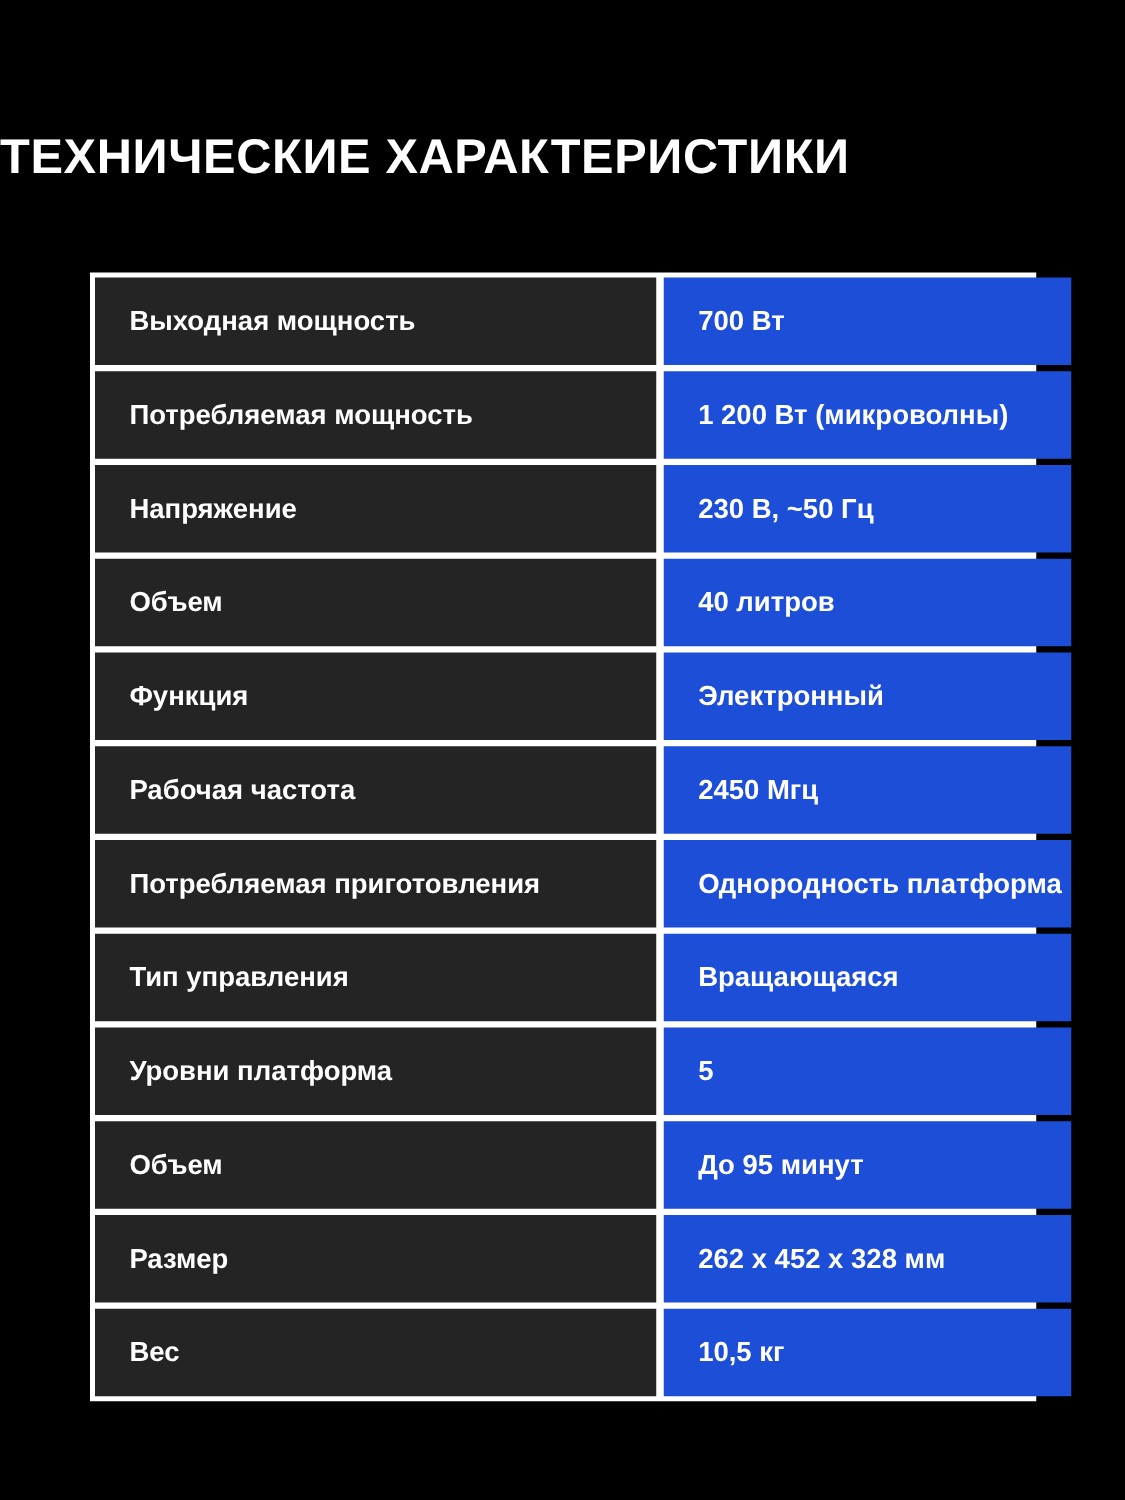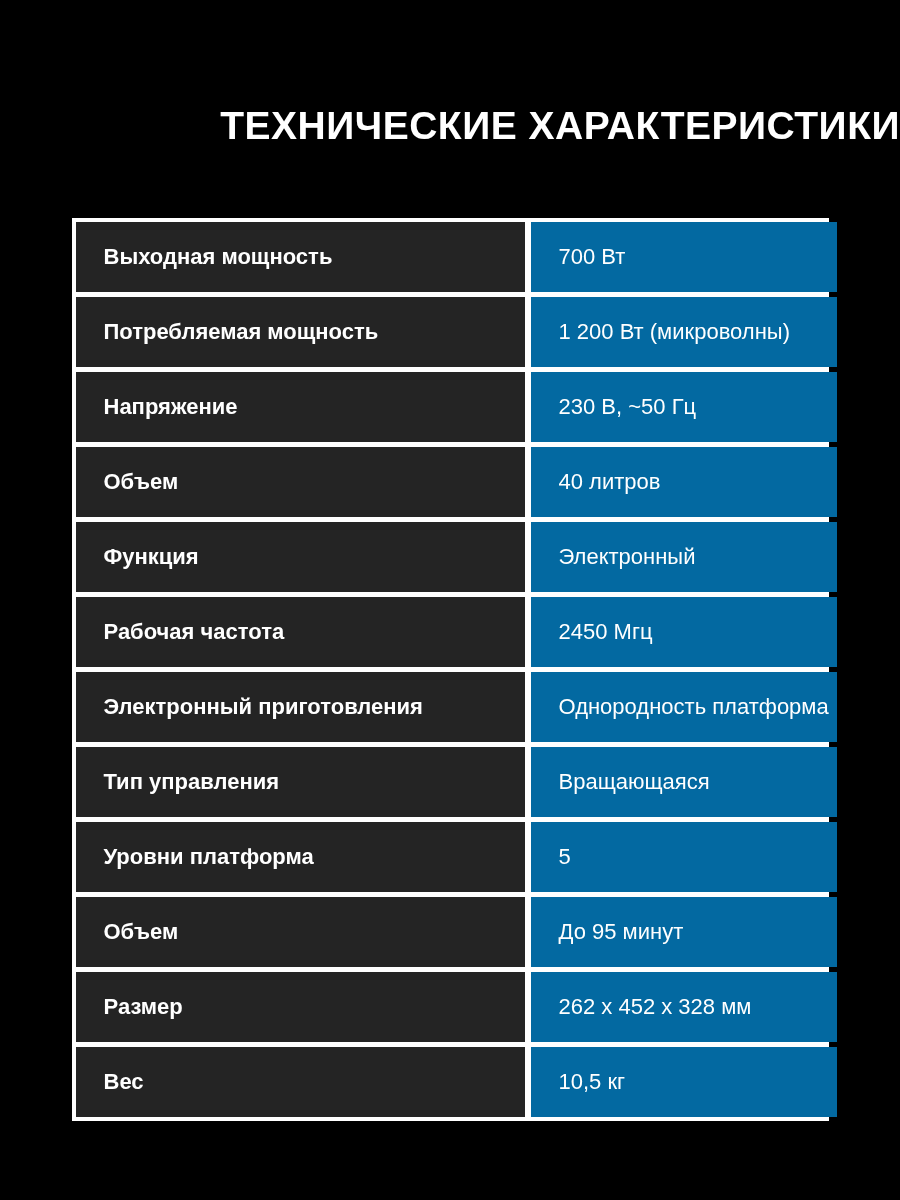--- a/index.html
+++ b/index.html
@@ -16,21 +16,21 @@
   }
   .page {
     box-sizing: border-box;
     width: 900px;
     height: 1200px;
     padding-top: 103px;
   }
   .page-title {
     margin: 0;
     width: 900px;
-    text-align: right;
+    text-align: left;
     font-size: 39px;
     line-height: 46px;
     font-weight: bold;
     letter-spacing: 0.5px;
     color: #ffffff;
     white-space: nowrap;
   }
   .spec-table {
     box-sizing: border-box;
     width: 757px;
@@ -53,37 +53,37 @@
     padding-right: 8px;
     font-size: 22px;
     color: #ffffff;
     white-space: nowrap;
   }
   .cell.label {
     background: #242424;
     font-weight: bold;
   }
   .cell.value {
-    background: #0369a1;
-    font-weight: normal;
+    background: #1d4ed8;
+    font-weight: bold;
   }
 </style>
 </head>
 <body>
 
 <div class="page">
   <h1 class="page-title">ТЕХНИЧЕСКИЕ ХАРАКТЕРИСТИКИ</h1>
 
   <div class="spec-table" id="spec-table">
       <div class="spec-row"><div class="cell label">Выходная мощность</div><div class="cell value">700 Вт</div></div>
       <div class="spec-row"><div class="cell label">Потребляемая мощность</div><div class="cell value">1 200 Вт (микроволны)</div></div>
       <div class="spec-row"><div class="cell label">Напряжение</div><div class="cell value">230 В, ~50 Гц</div></div>
       <div class="spec-row"><div class="cell label">Объем</div><div class="cell value">40 литров</div></div>
       <div class="spec-row"><div class="cell label">Функция</div><div class="cell value">Электронный</div></div>
       <div class="spec-row"><div class="cell label">Рабочая частота</div><div class="cell value">2450 Мгц</div></div>
-      <div class="spec-row"><div class="cell label">Электронный приготовления</div><div class="cell value">Однородность платформа</div></div>
+      <div class="spec-row"><div class="cell label">Потребляемая приготовления</div><div class="cell value">Однородность платформа</div></div>
       <div class="spec-row"><div class="cell label">Тип управления</div><div class="cell value">Вращающаяся</div></div>
       <div class="spec-row"><div class="cell label">Уровни платформа</div><div class="cell value">5</div></div>
       <div class="spec-row"><div class="cell label">Объем</div><div class="cell value">До 95 минут</div></div>
       <div class="spec-row"><div class="cell label">Размер</div><div class="cell value">262 х 452 х 328 мм</div></div>
       <div class="spec-row"><div class="cell label">Вес</div><div class="cell value">10,5 кг</div></div>
     </div>
 </div>
 
 </body></html>

